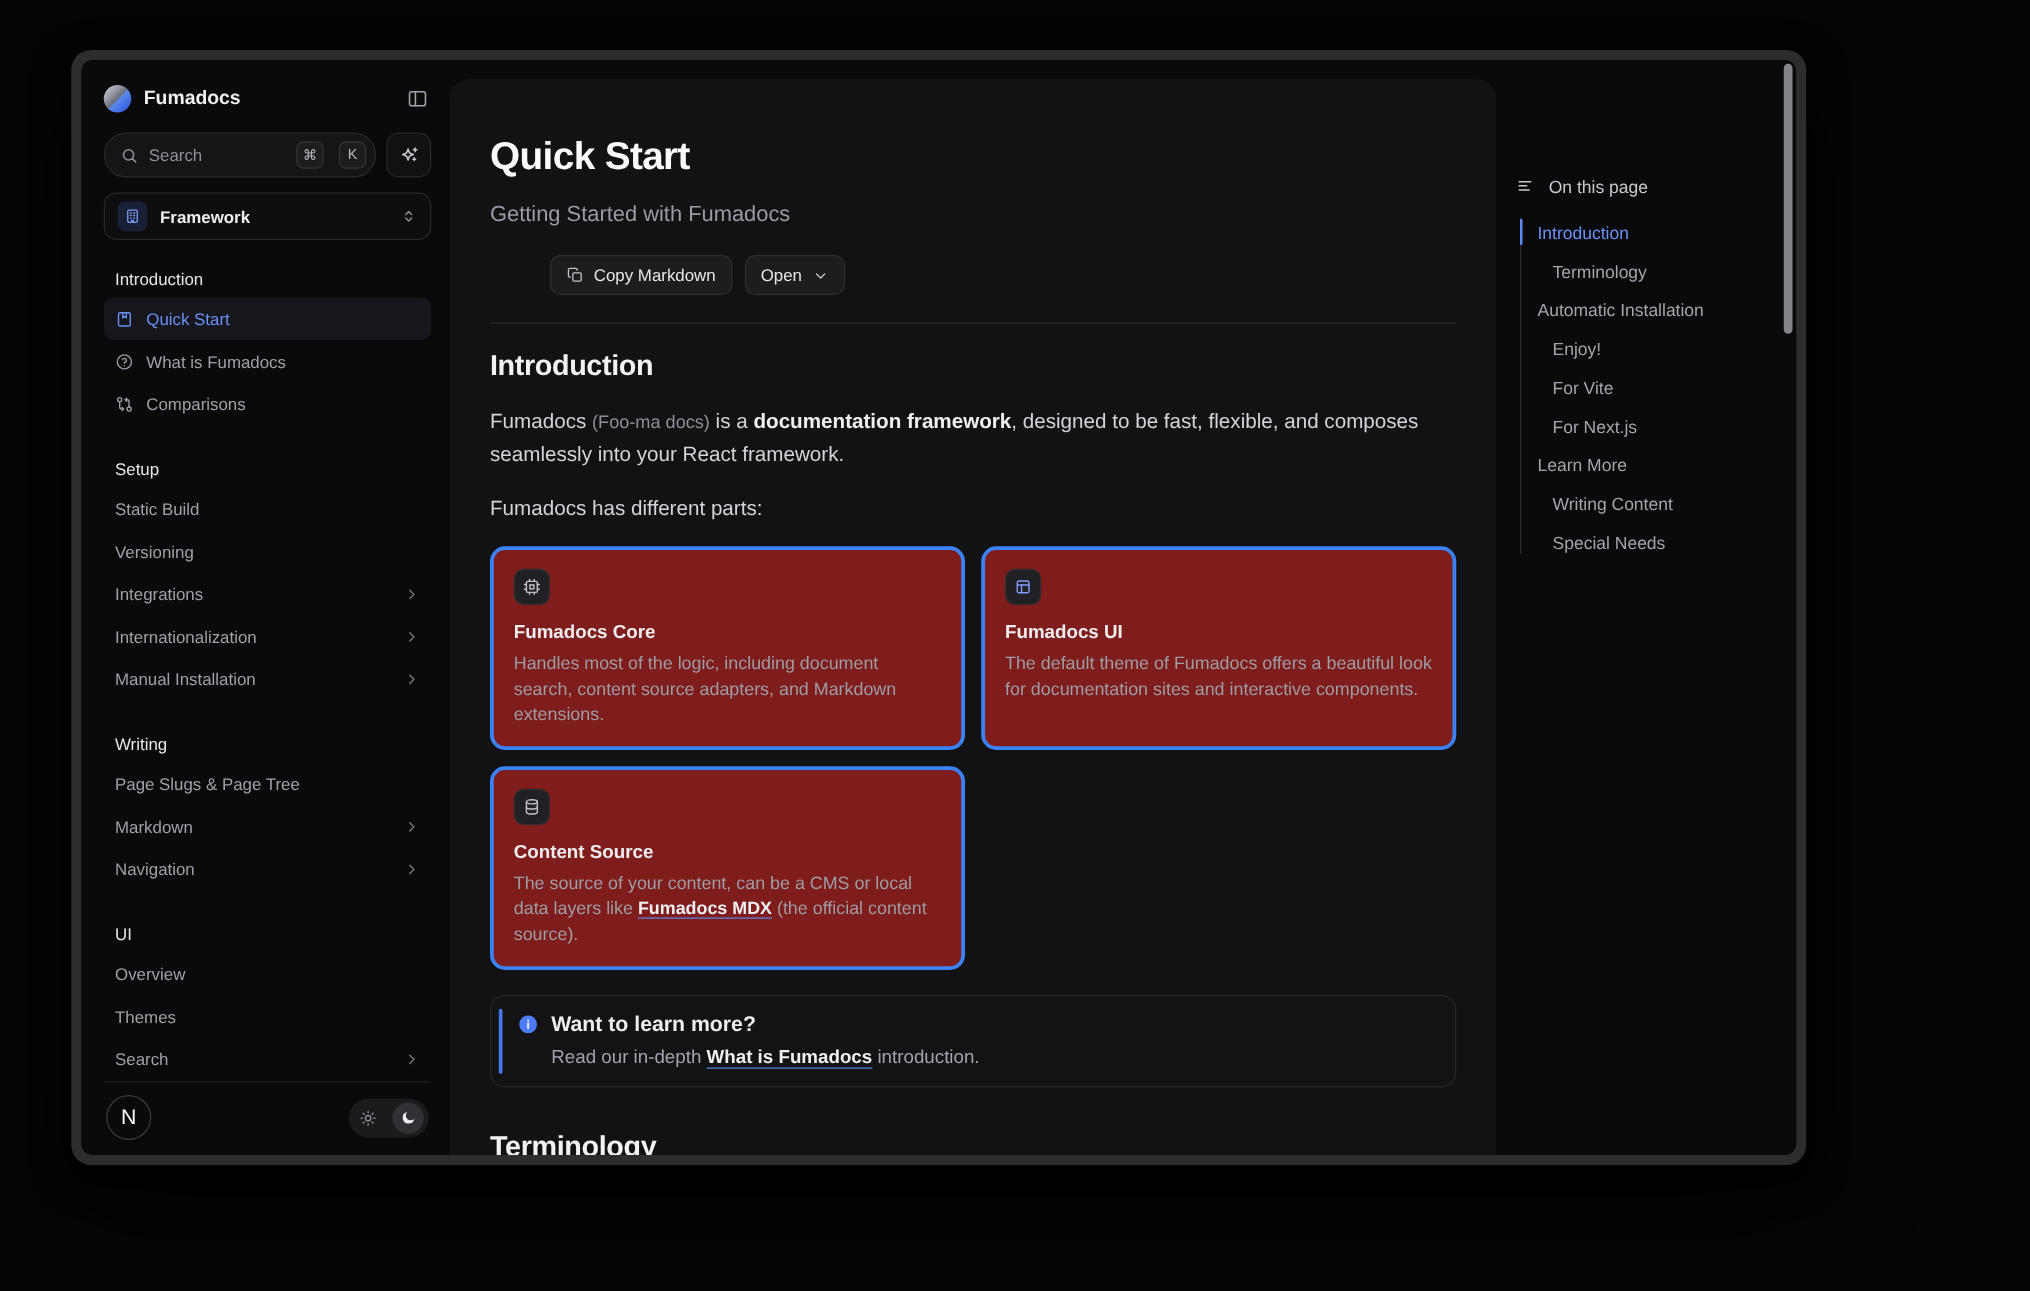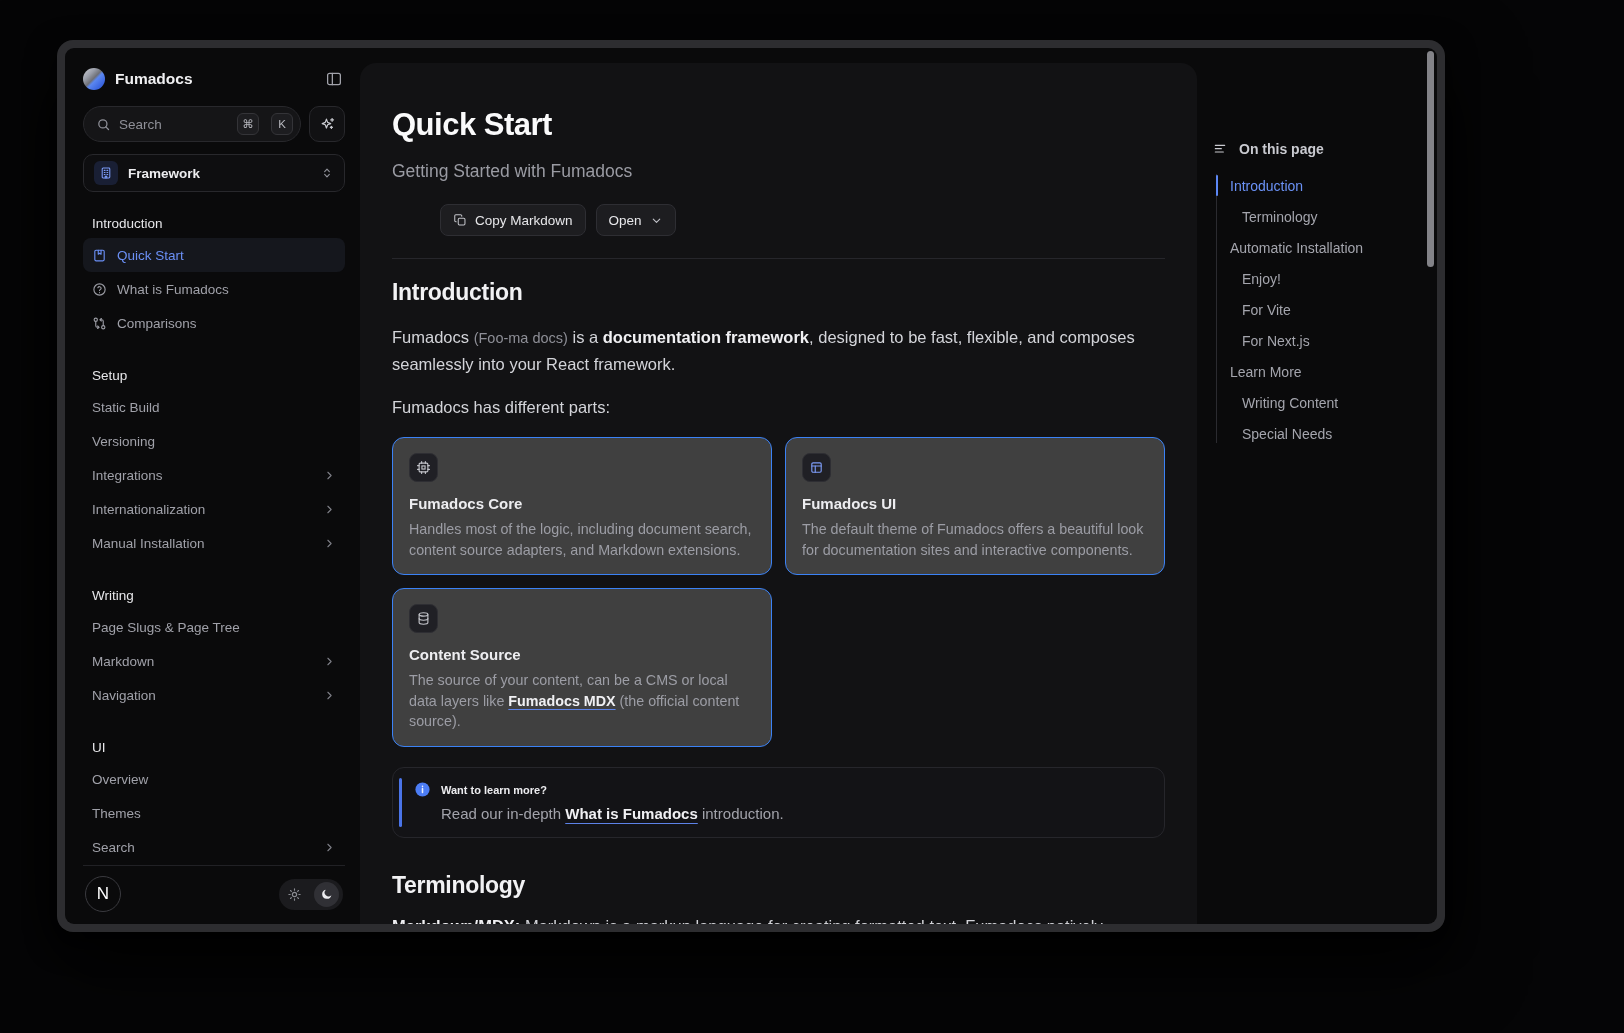--- a/index.html
+++ b/index.html
@@ -72,44 +72,44 @@
     background:#1d1d20; border:1px solid #2e2e33; border-radius:8px; color:#e7e7ea;
     font-size:13.5px; font-weight:500; cursor:pointer; font-family:inherit; }
   .btn .b-ic { color:#c2c3c9; display:flex; }
   .divider { border-top:1px solid #26262b; margin-bottom:20px; }
   .h2 { font-size:23px; font-weight:700; color:#f2f2f4; letter-spacing:-.3px; margin-bottom:18px; }
   .para { font-size:16.5px; line-height:1.64; color:#d3d4d9; margin-bottom:16px; }
   .inline-muted { color:#8e8f97; font-size:14.5px; }
   .inline-bold { font-weight:700; color:#f0f0f3; }
 
   .cards { display:grid; grid-template-columns:1fr 1fr; gap:13px; }
-  .card { background:#404040; border:1px solid #3b82f6; border-radius:12px; padding:15px 16px 14px; }
+  .card { background:#7f1d1d; border:3px solid #3b82f6; border-radius:12px; padding:15px 16px 14px; }
   .card-icon { width:29px; height:29px; border-radius:8px; background:#202025; border:1px solid #2e2e33;
     color:#c3c4ca; display:flex; align-items:center; justify-content:center; }
   .card-icon.blue { color:#7d9cf8; }
   .card-title { margin-top:13px; font-size:15px; font-weight:700; color:#ededf0; }
   .card-desc { margin-top:7px; font-size:14.3px; line-height:1.44; color:#9c9da5; }
   .card-link { color:#f0f0f3; font-weight:700; text-decoration:underline;
     text-decoration-color:#5d82e8; text-underline-offset:3px; cursor:pointer; }
 
   .callout { position:relative; margin-top:20px; background:#131316; border:1px solid #26262b;
     border-radius:12px; padding:13px 16px 15px 21px; }
   .callout-bar { position:absolute; left:6px; top:10px; bottom:10px; width:3px;
     border-radius:2px; background:#4a74e8; }
-  .callout-head { display:flex; align-items:center; gap:10px; font-size:11px; font-weight:600; color:#ededf0; }
+  .callout-head { display:flex; align-items:center; gap:10px; font-size:17px; font-weight:600; color:#ededf0; }
   .callout-body { margin-top:7px; padding-left:27px; font-size:15px; color:#a2a3ab; }
   .callout-link { color:#f0f0f3; font-weight:700; text-decoration:underline;
     text-decoration-color:#5d82e8; text-underline-offset:4px; cursor:pointer; }
 
   .h2-term { margin-top:34px; margin-bottom:0; }
   .term-para { margin-top:14px; font-size:16.5px; line-height:1.6; color:#d3d4d9; }
 
   
   .toc { position:absolute; left:1148px; top:88px; width:276px; font-size:14px; }
-  .toc-head { display:flex; align-items:center; gap:10px; color:#c9cad0; height:26px; margin-bottom:8px;font-weight:bold; }
+  .toc-head { display:flex; align-items:center; gap:10px; color:#c9cad0; height:26px; margin-bottom:8px; }
   .toc-list { position:relative; }
   .toc-list::before { content:""; position:absolute; left:3px; top:4px; bottom:6px; width:1px; background:#2b2b30; }
   .toc-item { position:relative; height:31px; display:flex; align-items:center;
     color:#a4a5ad; padding-left:17px; cursor:pointer; }
   .toc-item.l2 { padding-left:29px; }
   .toc-item.active { color:#6b92f7; }
   .toc-item.active::before { content:""; position:absolute; left:2.5px; top:5px; bottom:5px;
     width:2px; border-radius:2px; background:#5c87f5; }
 
   

